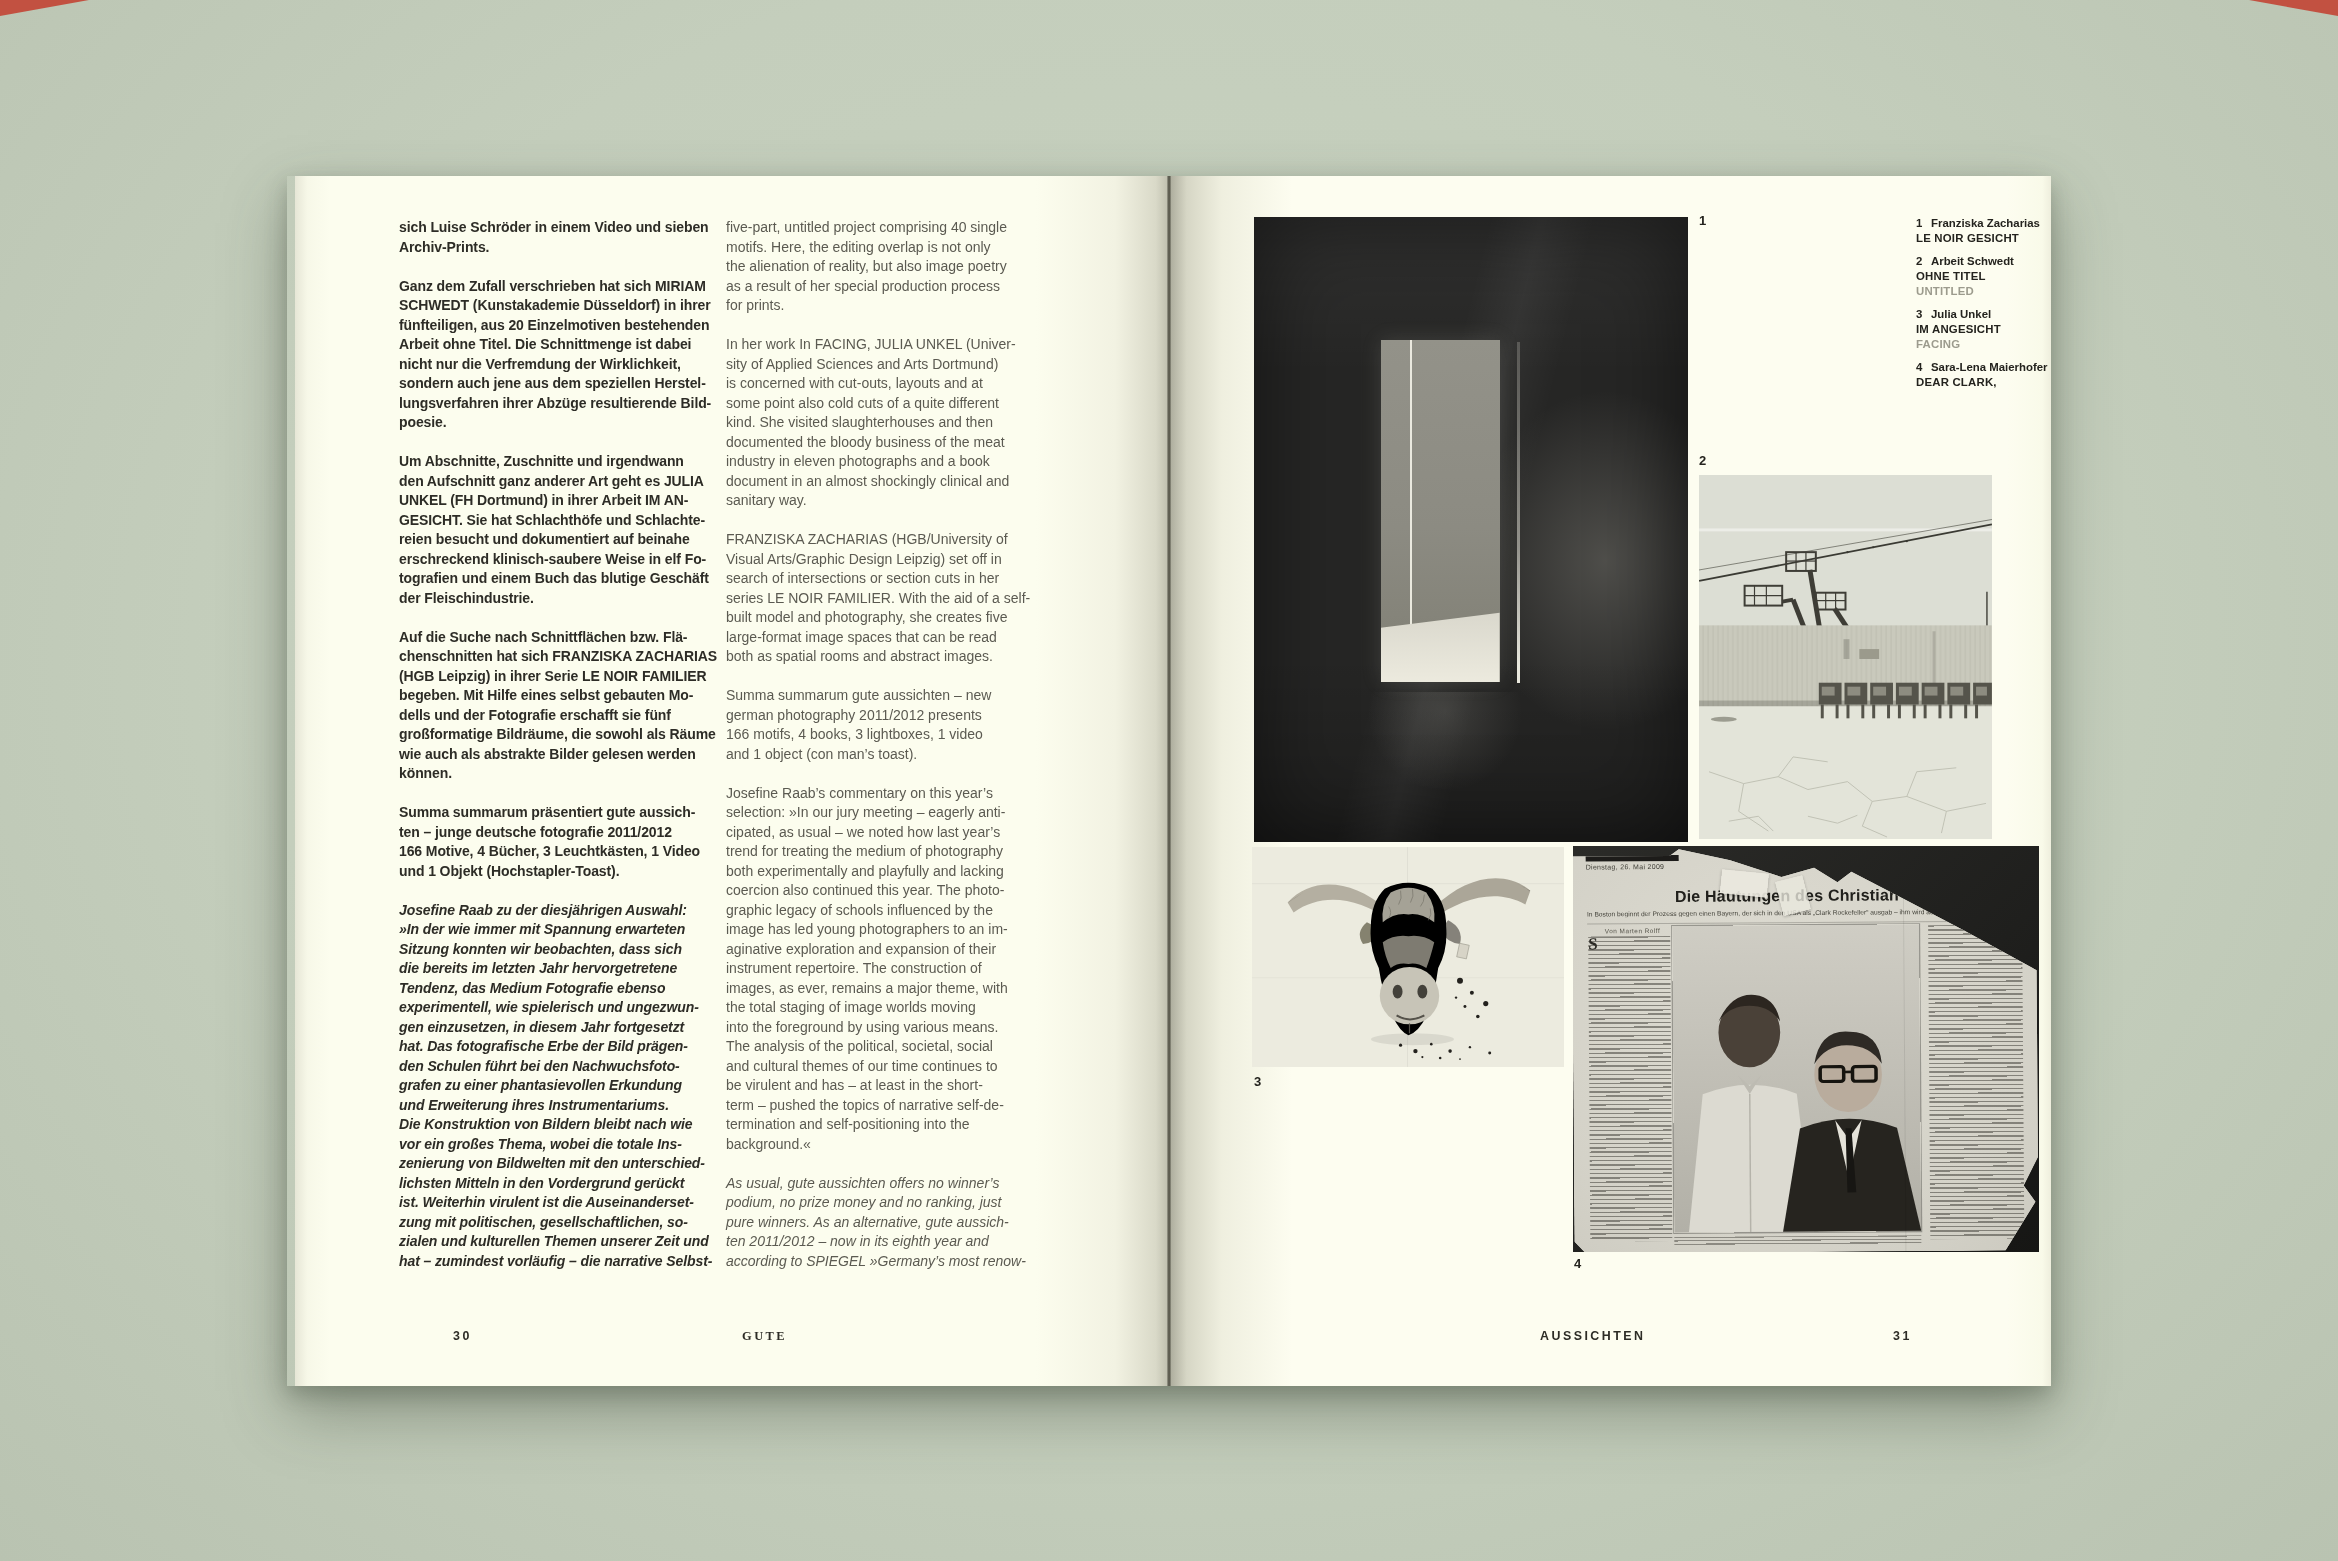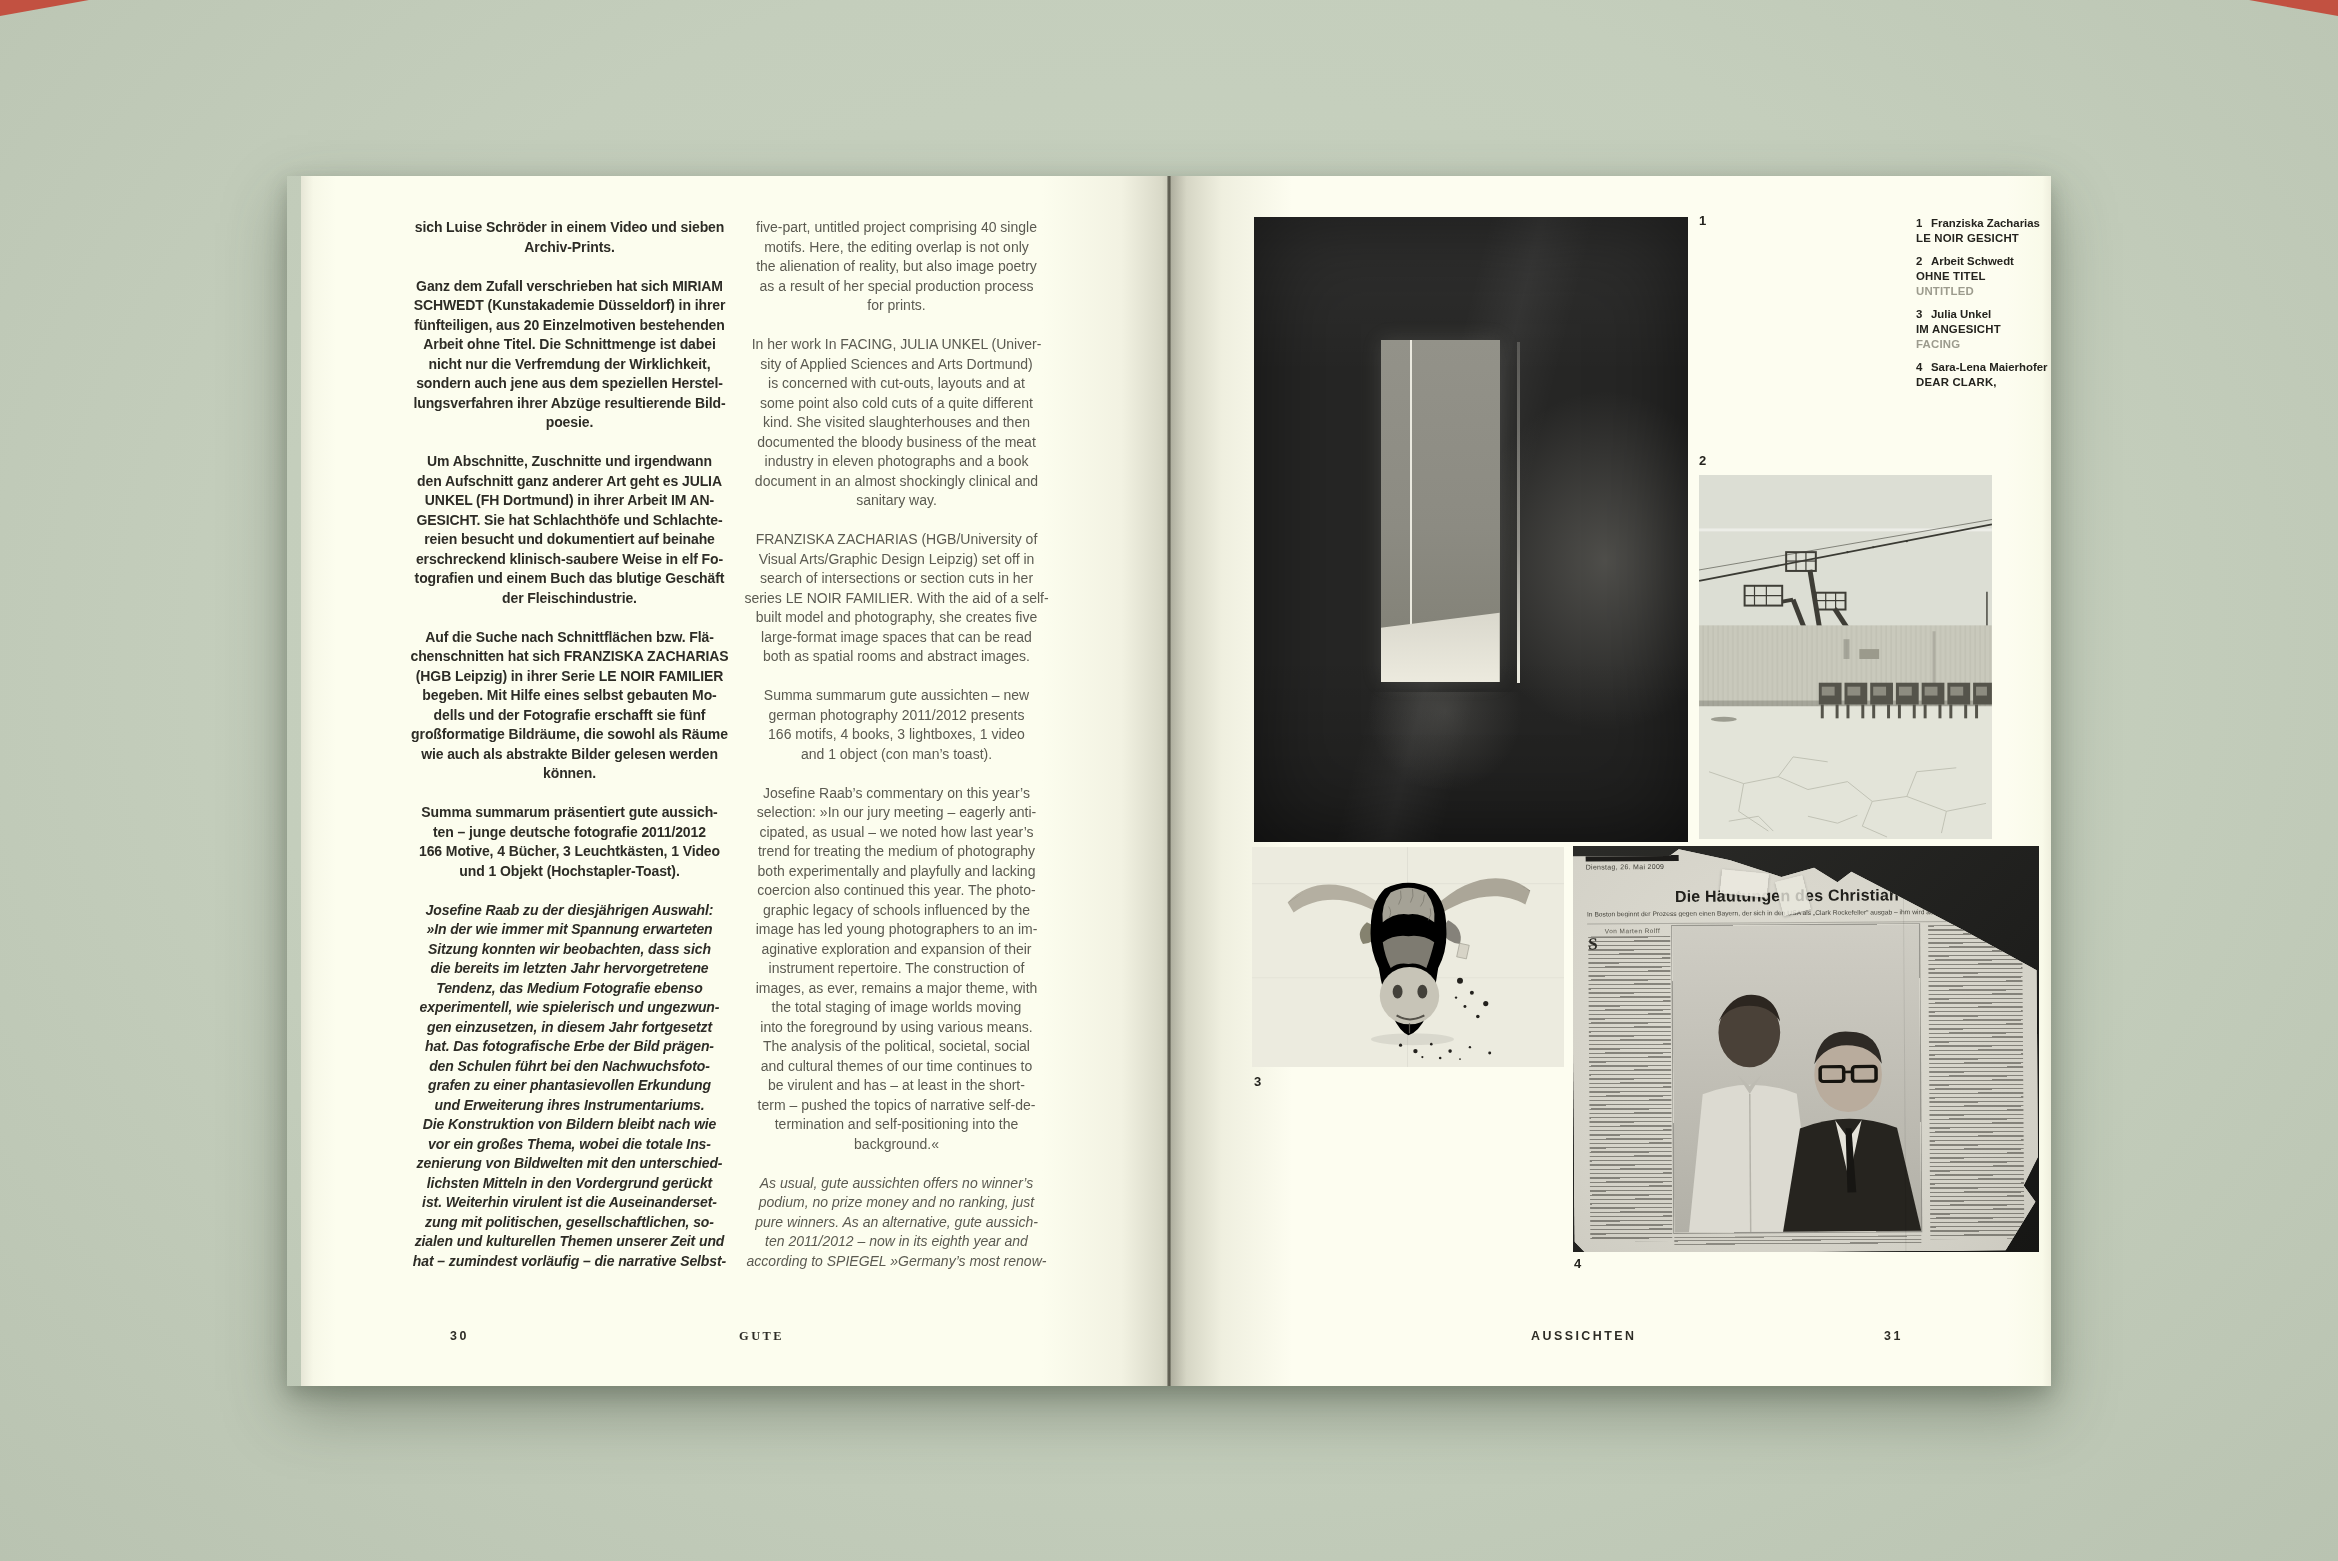--- a/index.html
+++ b/index.html
@@ -9,33 +9,33 @@
     background:radial-gradient(ellipse at 50% 42%, #c9d3c1 0%, #c4cebc 55%, #b9c3b1 100%);}
 
   .corner-accent{position:absolute;top:0;width:89px;height:16px;background:#c24434;opacity:.9;}
   .corner-accent.tl{left:0;clip-path:polygon(0 0,100% 0,0 100%);}
   .corner-accent.tr{right:0;clip-path:polygon(0 0,100% 0,100% 100%);}
 
   .book{position:absolute;left:287px;top:176px;width:1764px;height:1210px;
     box-shadow:0 26px 59px rgba(50,60,45,.38),0 8px 20px rgba(50,60,45,.28);}
 
   .page{position:absolute;top:0;height:1210px;width:882px;}
-  .page.left{left:14px;background:linear-gradient(to right,#e6e6d6 0,#f7f8e8 1.4%,#fcfdee 4%,#fcfdee 84%,#f2f2e2 93%,#d9d9c8 97.6%,#b7b7a7 99.4%,#9c9c8d 100%);text-align:center;}
+  .page.left{left:8px;background:linear-gradient(to right,#e6e6d6 0,#f7f8e8 1.4%,#fcfdee 4%,#fcfdee 84%,#f2f2e2 93%,#d9d9c8 97.6%,#b7b7a7 99.4%,#9c9c8d 100%);}
   .page.right{left:882px;background:linear-gradient(to left,#eeeedd 0,#f9fae9 1%,#fdfdf0 5%,#fdfdf0 86%,#efefdf 94%,#d6d6c5 98%,#aaaa9a 100%);}
   .gutter{position:absolute;left:880px;top:0;width:4px;height:1210px;
     background:linear-gradient(to right,rgba(60,60,50,.25),#4c4b40 50%,rgba(60,60,50,.25));}
 
   
   .col{position:absolute;top:42px;width:329px;font-size:14px;line-height:19.5px;white-space:pre-line;}
   .col p{margin:0 0 19.5px 0;white-space:pre-line;}
   .col p:last-child{margin-bottom:0;font-style:italic;}
   .col-de{left:104px;font-weight:700;color:#2d2c26;letter-spacing:-0.1px;}
   .col-en{left:431px;font-weight:400;color:#5b5a51;letter-spacing:0;}
 
-  .folio,.running{position:absolute;top:1154px;font-size:12.4px;font-weight:700;color:#2d2c26;letter-spacing:2.5px;line-height:1;}
+  .folio,.running{position:absolute;top:1154px;font-size:12.4px;font-weight:700;color:#2d2c26;letter-spacing:2.5px;line-height:1;margin-left:9px;}
   .folio-left{left:149px;}
   .running-left{left:438px;font-family:Liberation Serif, serif;}
   .running-right{left:362px;}
   .folio-right{left:715px;}
 
   
   .caps{position:absolute;left:747px;top:40px;width:158px;}
   .cap{margin-bottom:8px;font-size:11.4px;line-height:15px;font-weight:700;color:#24231e;}
   .cap-num{display:inline-block;width:15px;}
   .cap-title{letter-spacing:0.2px;}

